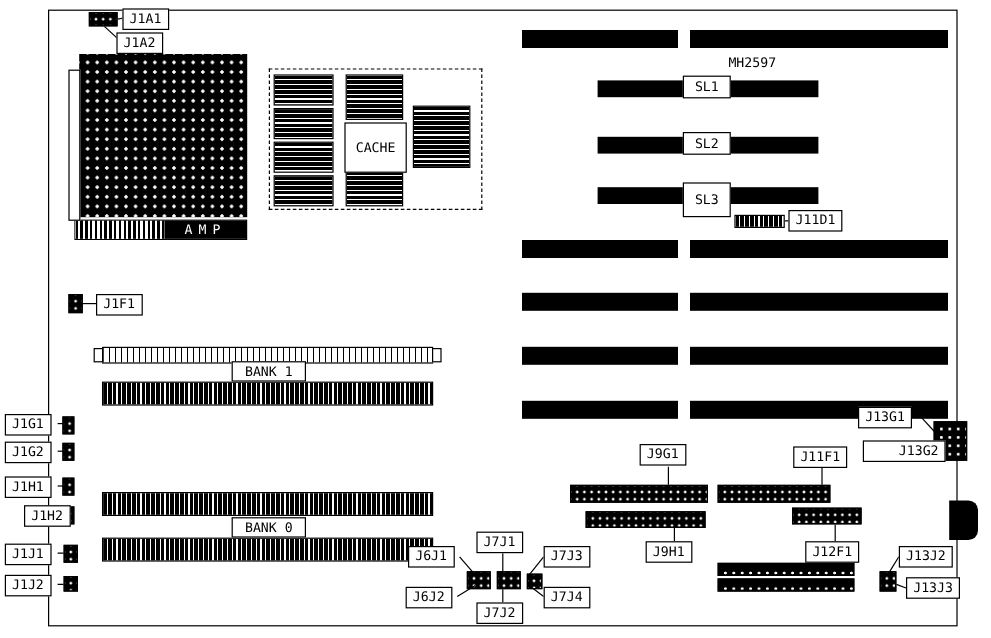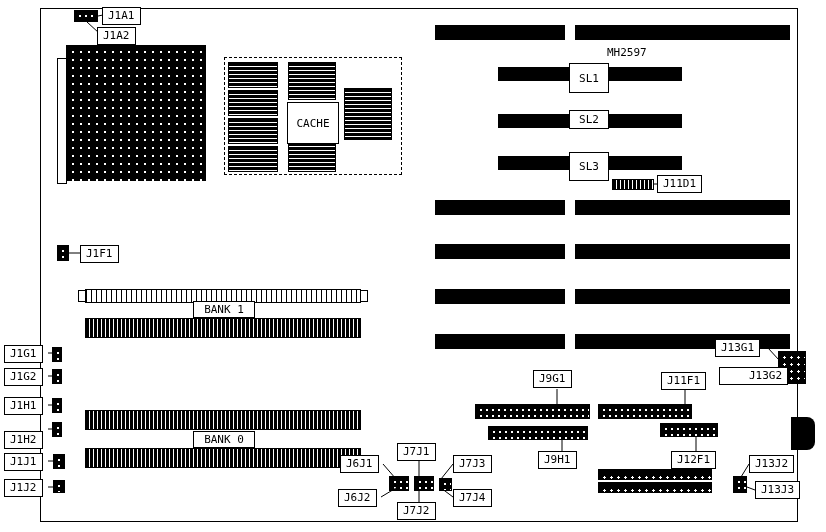--- a/index.html
+++ b/index.html
@@ -40,37 +40,41 @@
 
   <div class="board" style="left:40px; top:8px; width:758px; height:514px;"></div>
 
   <div class="pingrid" style="left:74px; top:10px; width:24px; height:12px;"></div>
   <div class="callout" style="left:102px; top:7px;">J1A1</div>
   <div class="callout" style="left:97px; top:27px;">J1A2</div>
 
   <div class="whitebox" style="left:57px; top:58px; width:10px; height:126px;"></div>
   <div class="socket" style="left:66px; top:45px; width:140px; height:136px;"></div>
 
+  <div class="ampbar" style="left:62px; top:183px; width:144px; height:17px;">
+    <div class="ampstripes"></div>
+    <div class="amptext">AMP</div>
+  </div>
 
   <div class="dashed" style="left:224px; top:57px; width:178px; height:118px;"></div>
   <div class="chip" style="left:228px; top:62px;  width:50px; height:26px;"></div>
   <div class="chip" style="left:228px; top:90px;  width:50px; height:26px;"></div>
   <div class="chip" style="left:228px; top:118px; width:50px; height:26px;"></div>
   <div class="chip" style="left:228px; top:146px; width:50px; height:26px;"></div>
   <div class="chip" style="left:288px; top:62px;  width:48px; height:38px;"></div>
   <div class="chip" style="left:288px; top:130px; width:48px; height:42px;"></div>
   <div class="chip" style="left:344px; top:88px;  width:48px; height:52px;"></div>
   <div class="whitebox" style="left:287px; top:102px; width:52px; height:42px;">CACHE</div>
 
   <div class="bar" style="left:435px; top:25px; width:130px; height:15px;"></div>
   <div class="bar" style="left:575px; top:25px; width:215px; height:15px;"></div>
   <div class="plain" style="left:607px; top:46px;">MH2597</div>
 
   <div class="bar" style="left:498px; top:67px; width:184px; height:14px;"></div>
-  <div class="whitebox" style="left:569px; top:63px; width:40px; height:30px;">SL1</div>
+  <div class="whitebox" style="left:569px; top:63px; width:40px; height:19px;">SL1</div>
   <div class="bar" style="left:498px; top:114px; width:184px; height:14px;"></div>
   <div class="whitebox" style="left:569px; top:110px; width:40px; height:19px;">SL2</div>
   <div class="bar" style="left:498px; top:156px; width:184px; height:14px;"></div>
   <div class="whitebox" style="left:569px; top:152px; width:40px; height:29px;">SL3</div>
 
   <div class="simm" style="left:612px; top:179px; width:42px; height:11px;"></div>
   <div class="callout" style="left:657px; top:175px;">J11D1</div>
 
   <div class="bar" style="left:435px; top:200px; width:130px; height:15px;"></div>
   <div class="bar" style="left:575px; top:200px; width:215px; height:15px;"></div>
@@ -93,21 +97,21 @@
   <div class="pingrid" style="left:52px; top:347px; width:10px; height:15px;"></div>
   <div class="pingrid" style="left:52px; top:369px; width:10px; height:15px;"></div>
   <div class="pingrid" style="left:52px; top:398px; width:10px; height:15px;"></div>
   <div class="pingrid" style="left:52px; top:422px; width:10px; height:15px;"></div>
   <div class="pingrid" style="left:53px; top:454px; width:12px; height:15px;"></div>
   <div class="pingrid" style="left:53px; top:480px; width:12px; height:13px;"></div>
 
   <div class="callout" style="left:4px; top:345px;text-align:right;">J1G1</div>
   <div class="callout" style="left:4px; top:368px;">J1G2</div>
   <div class="callout" style="left:4px; top:397px;">J1H1</div>
-  <div class="callout" style="left:4px; top:421px;margin-top:10px;">J1H2</div>
+  <div class="callout" style="left:20px; top:421px;">J1H2</div>
   <div class="callout" style="left:4px; top:453px;">J1J1</div>
   <div class="callout" style="left:4px; top:479px;">J1J2</div>
 
   <div class="simm" style="left:85px; top:410px; width:276px; height:20px;"></div>
   <div class="whitebox" style="left:193px; top:431px; width:62px; height:17px;">BANK 0</div>
   <div class="simm" style="left:85px; top:448px; width:276px; height:20px;"></div>
 
   <div class="pingrid" style="left:389px; top:476px; width:20px; height:15px;"></div>
   <div class="pingrid" style="left:414px; top:476px; width:20px; height:15px;"></div>
   <div class="pingrid" style="left:439px; top:478px; width:13px; height:13px;"></div>

